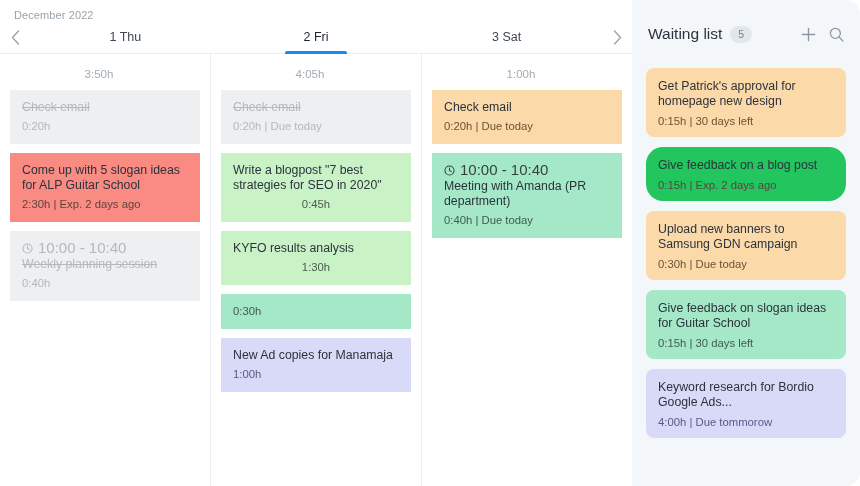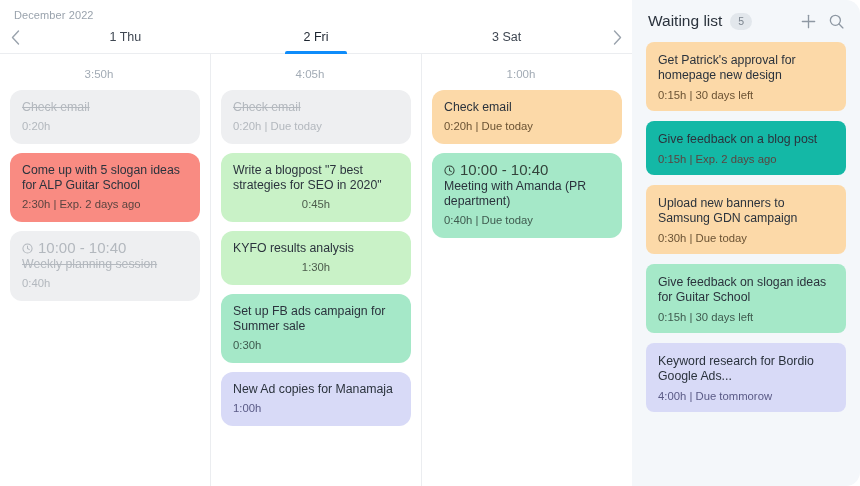--- a/index.html
+++ b/index.html
@@ -101,21 +101,21 @@
   .daycol:last-child { border-right: none; }
   .total {
     text-align: center;
     font-size: 11.5px;
     color: #a2abb5;
     padding: 14px 12px 10px 0;
   }
 
   
   .card {
-    border-radius: 12px;
+    border-radius: 0;
     padding: 10px 12px 11px 12px;
     margin-bottom: 9px;
     box-sizing: border-box;
     cursor: pointer;
   }
   .card-title {
     font-size: 12.3px;
     line-height: 15px;
     color: #2b333d;
     margin-bottom: 4px;
@@ -161,21 +161,21 @@
   
   .waiting {
     width: 228px;
     height: 486px;
     background: #f4f7fa;
     box-sizing: border-box;
     display: flex;
     flex-direction: column;
   }
   .waiting-head {
-    height: 42px;
+    height: 68px;
     display: flex;
     align-items: center;
     padding: 0 14px 0 16px;
     box-sizing: border-box;
     gap: 8px;
   }
   .waiting-title {
     font-size: 15.5px;
     color: #2b333d;
   }
@@ -216,21 +216,21 @@
     line-height: 15px;
     color: #2b333d;
     margin-bottom: 5px;
   }
   .wcard-meta {
     font-size: 11.3px;
     line-height: 14px;
   }
   .wcard.orange { background: #fcd9a8; }
   .wcard.orange .wcard-meta { color: #6b5334; }
-  .wcard.red    { background: #14b8a6; }
+  .wcard.red    { background: #22c55e; border-radius: 17px; }
   .wcard.red .wcard-meta { color: #5b4440; }
   .wcard.green  { background: #a5e8c8; }
   .wcard.green .wcard-meta { color: #3f5b4f; }
   .wcard.purple { background: #d8daf7; }
   .wcard.purple .wcard-meta { color: #5a5a86; }
 </style>
 </head>
 <body>
 
 <div id="app">
@@ -305,21 +305,20 @@
           <div class="card-title">Write a blogpost "7 best strategies for SEO in 2020"</div>
           <div class="card-meta">0:45h</div>
         </div>
 
         <div class="card green">
           <div class="card-title">KYFO results analysis</div>
           <div class="card-meta">1:30h</div>
         </div>
 
         <div class="card mint">
-          <div class="card-title">Set up FB ads campaign for Summer sale</div>
           <div class="card-meta">0:30h</div>
         </div>
 
         <div class="card purple">
           <div class="card-title">New Ad copies for Manamaja</div>
           <div class="card-meta">1:00h</div>
         </div>
       </div>
 
       <div class="daycol">

